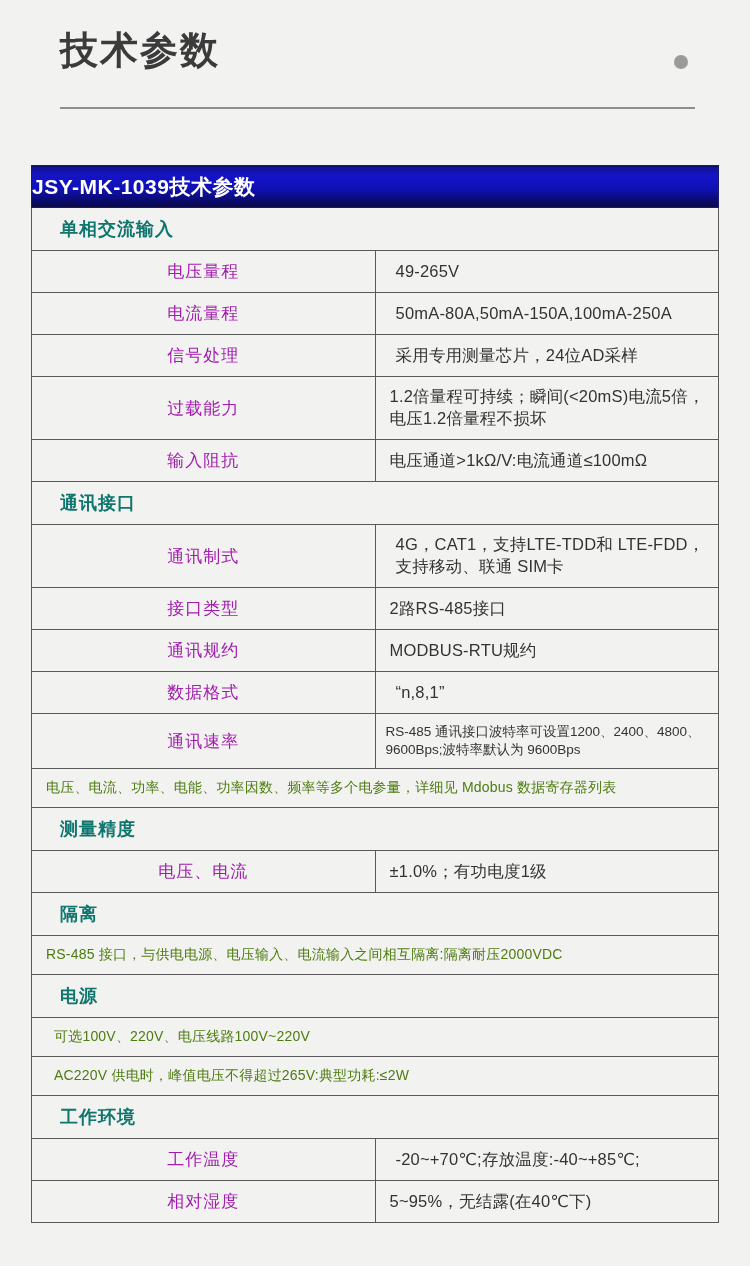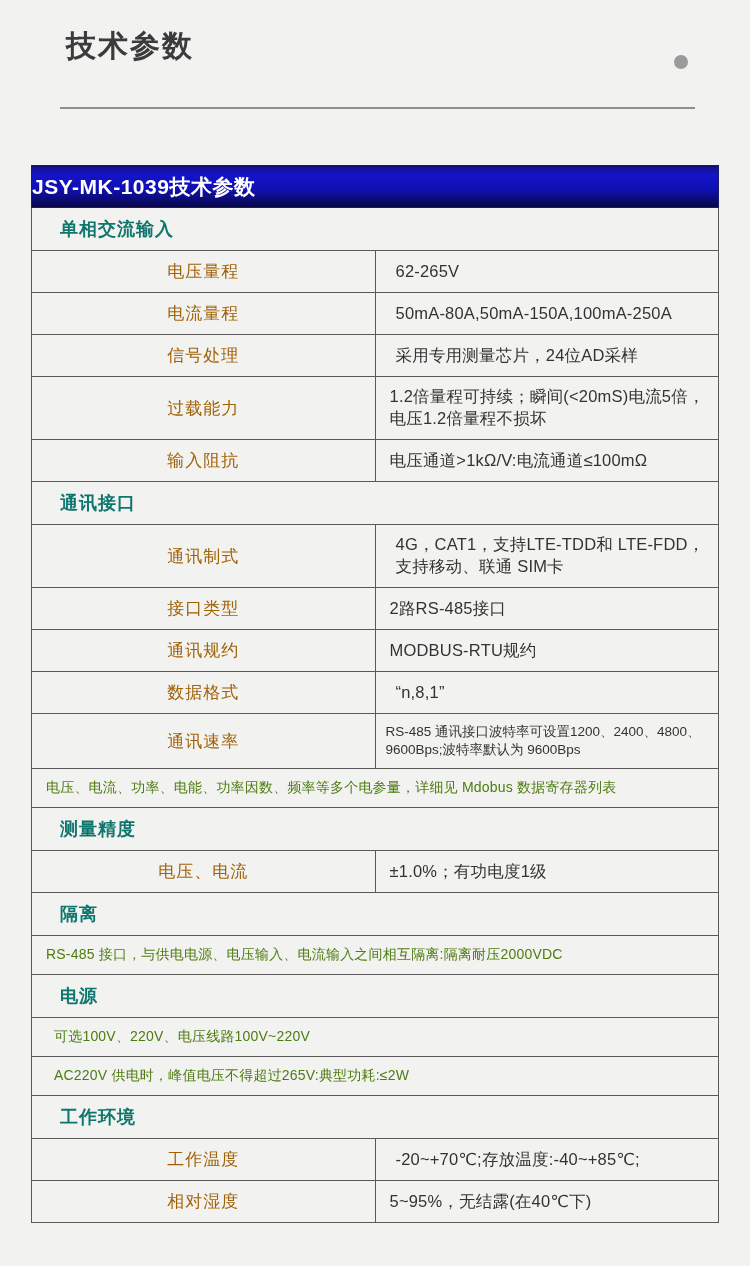--- a/index.html
+++ b/index.html
@@ -15,23 +15,23 @@
     overflow: hidden;
   }
 
   
   .page-head {
     position: relative;
     height: 148px;
   }
   .page-title {
     position: absolute;
-    left: 66px;
+    left: 60px;
     top: 28px;
-    font-size: 30px;
+    font-size: 38px;
     font-weight: bold;
     letter-spacing: 2px;
     color: #3b3b3b;
     line-height: 1.2;
   }
   .head-dot {
     position: absolute;
     left: 674px;
     top: 55px;
     width: 14px;
@@ -86,21 +86,21 @@
     font-weight: bold;
     color: #0f766e;
     padding: 9px 0 9px 28px;
     letter-spacing: 1px;
   }
 
   
   td.label-cell {
     width: 142px;
     font-size: 17px;
-    color: #a16207;
+    color: #a21caf;
     text-align: center;
     padding: 9px 4px;
     letter-spacing: 1px;
   }
   td.value-cell {
     font-size: 16.5px;
     color: #333333;
     padding: 9px 6px 9px 14px;
     letter-spacing: 0.2px;
   }
@@ -137,21 +137,21 @@
   <table class="spec">
     <tbody>
       <tr class="title-row">
         <td colspan="2">JSY-MK-1039技术参数</td>
       </tr>
     <tr class="section-row">
           <td colspan="2">单相交流输入</td>
         </tr>
         <tr>
           <td class="label-cell">电压量程</td>
-          <td class="value-cell indent">62-265V</td>
+          <td class="value-cell indent">49-265V</td>
         </tr>
         <tr>
           <td class="label-cell">电流量程</td>
           <td class="value-cell indent">50mA-80A,50mA-150A,100mA-250A</td>
         </tr>
         <tr>
           <td class="label-cell">信号处理</td>
           <td class="value-cell indent">采用专用测量芯片，24位AD采样</td>
         </tr>
         <tr>

